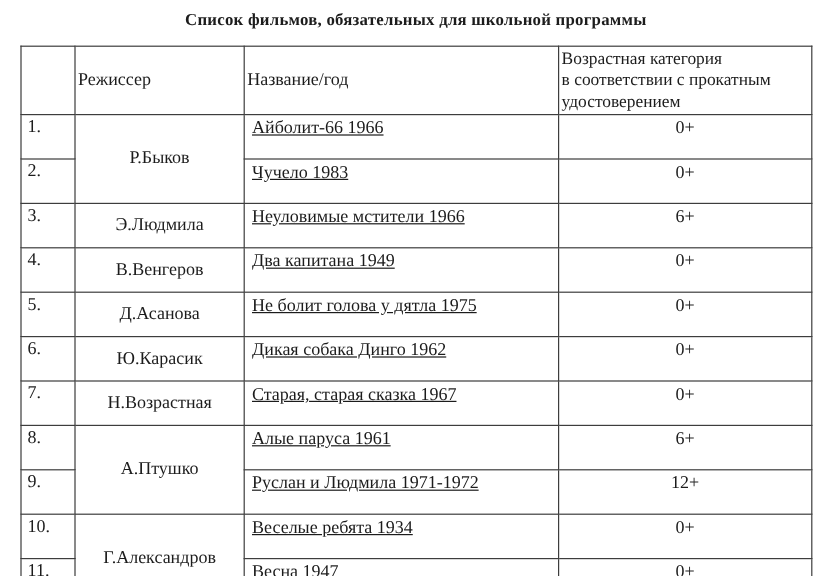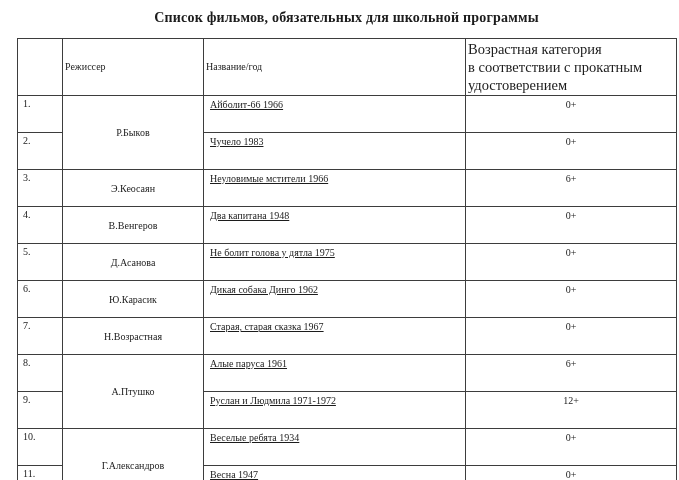--- a/index.html
+++ b/index.html
@@ -27,21 +27,21 @@
     border-collapse: collapse;
     table-layout: fixed;
     width: 659px;
   }
   col.w-num  { width: 45px; }
   col.w-dir  { width: 141px; }
   col.w-film { width: 262px; }
   col.w-age  { width: 211px; }
   th, td {
     border: 1px solid #3d3d3d;
-    font-size: 10px;
+    font-size: 15px;
     font-weight: normal;
     overflow: hidden;
   }
   thead tr { height: 57px; }
   th {
     text-align: left;
     vertical-align: middle;
     line-height: 18px;
     padding: 0 2px;
   }
@@ -85,28 +85,28 @@
           <td class="c-film">Айболит-66 1966</td>
           <td class="c-age">0+</td>
         </tr>
         <tr>
           <td class="c-num">2.</td>
           <td class="c-film">Чучело 1983</td>
           <td class="c-age">0+</td>
         </tr>
         <tr>
           <td class="c-num">3.</td>
-          <td class="c-dir">Э.Кеосаян</td>
+          <td class="c-dir">Э.Людмила</td>
           <td class="c-film">Неуловимые мстители 1966</td>
           <td class="c-age">6+</td>
         </tr>
         <tr>
           <td class="c-num">4.</td>
           <td class="c-dir">В.Венгеров</td>
-          <td class="c-film">Два капитана 1948</td>
+          <td class="c-film">Два капитана 1949</td>
           <td class="c-age">0+</td>
         </tr>
         <tr>
           <td class="c-num">5.</td>
           <td class="c-dir">Д.Асанова</td>
           <td class="c-film">Не болит голова у дятла 1975</td>
           <td class="c-age">0+</td>
         </tr>
         <tr>
           <td class="c-num">6.</td>

